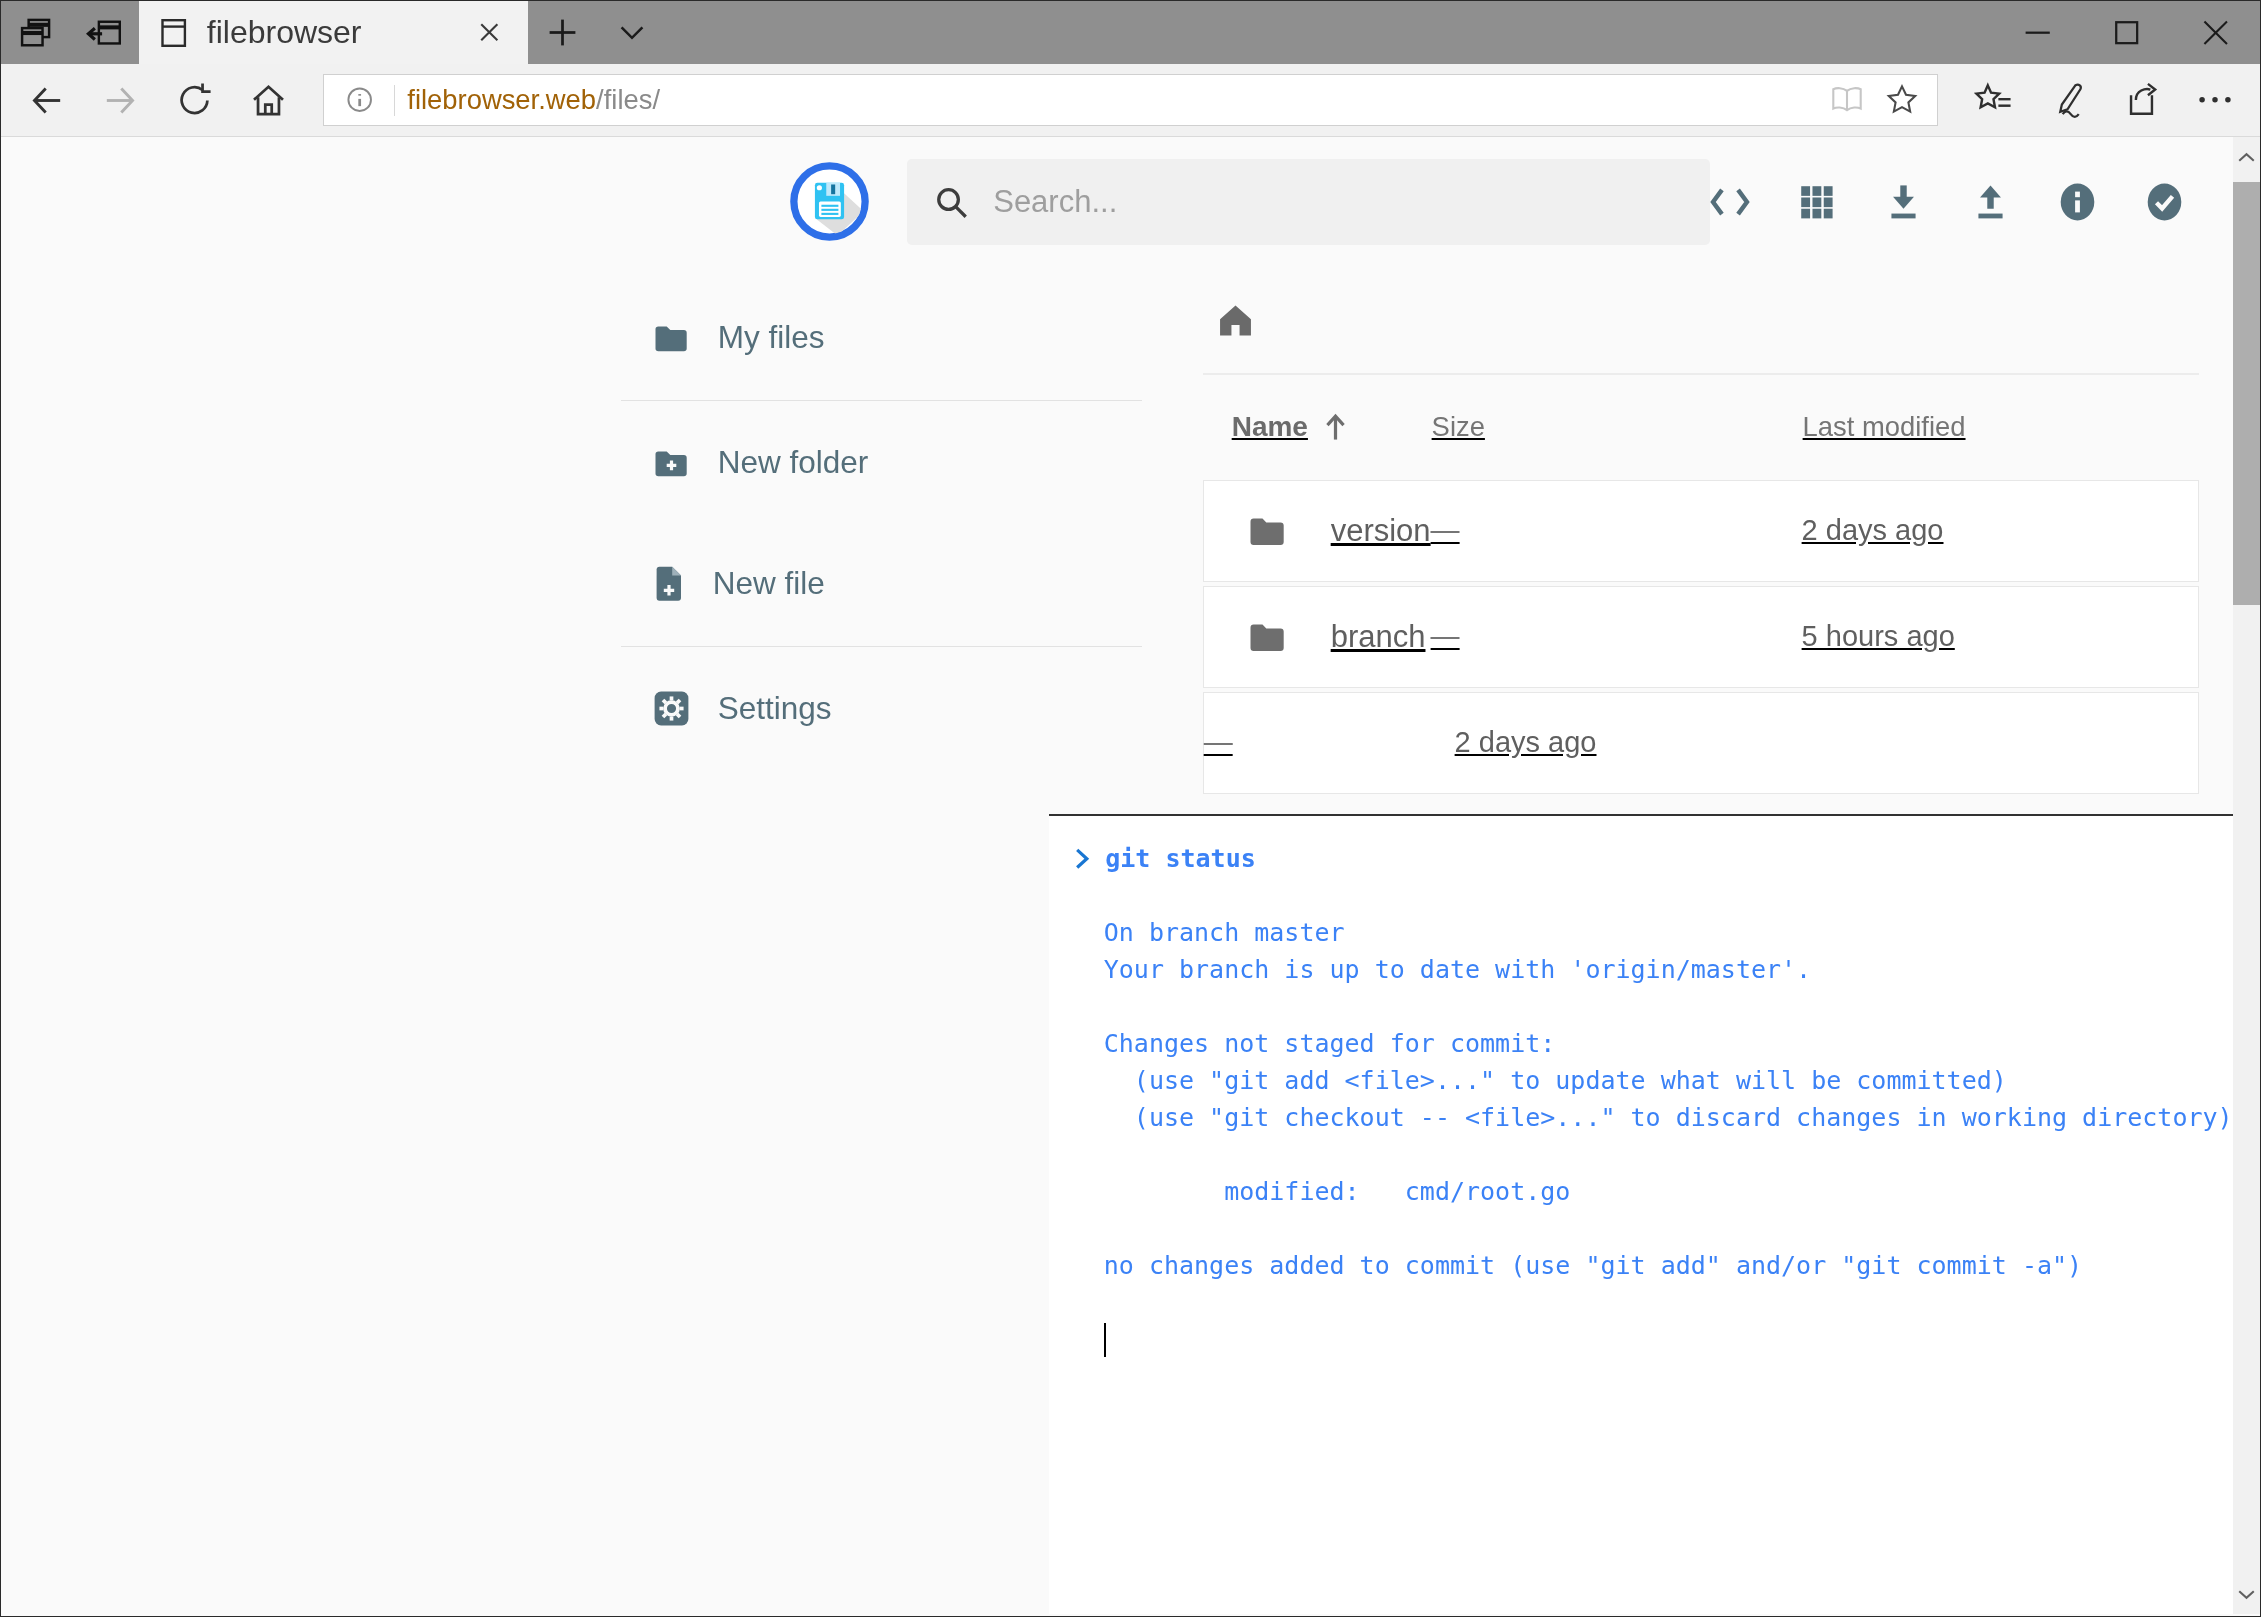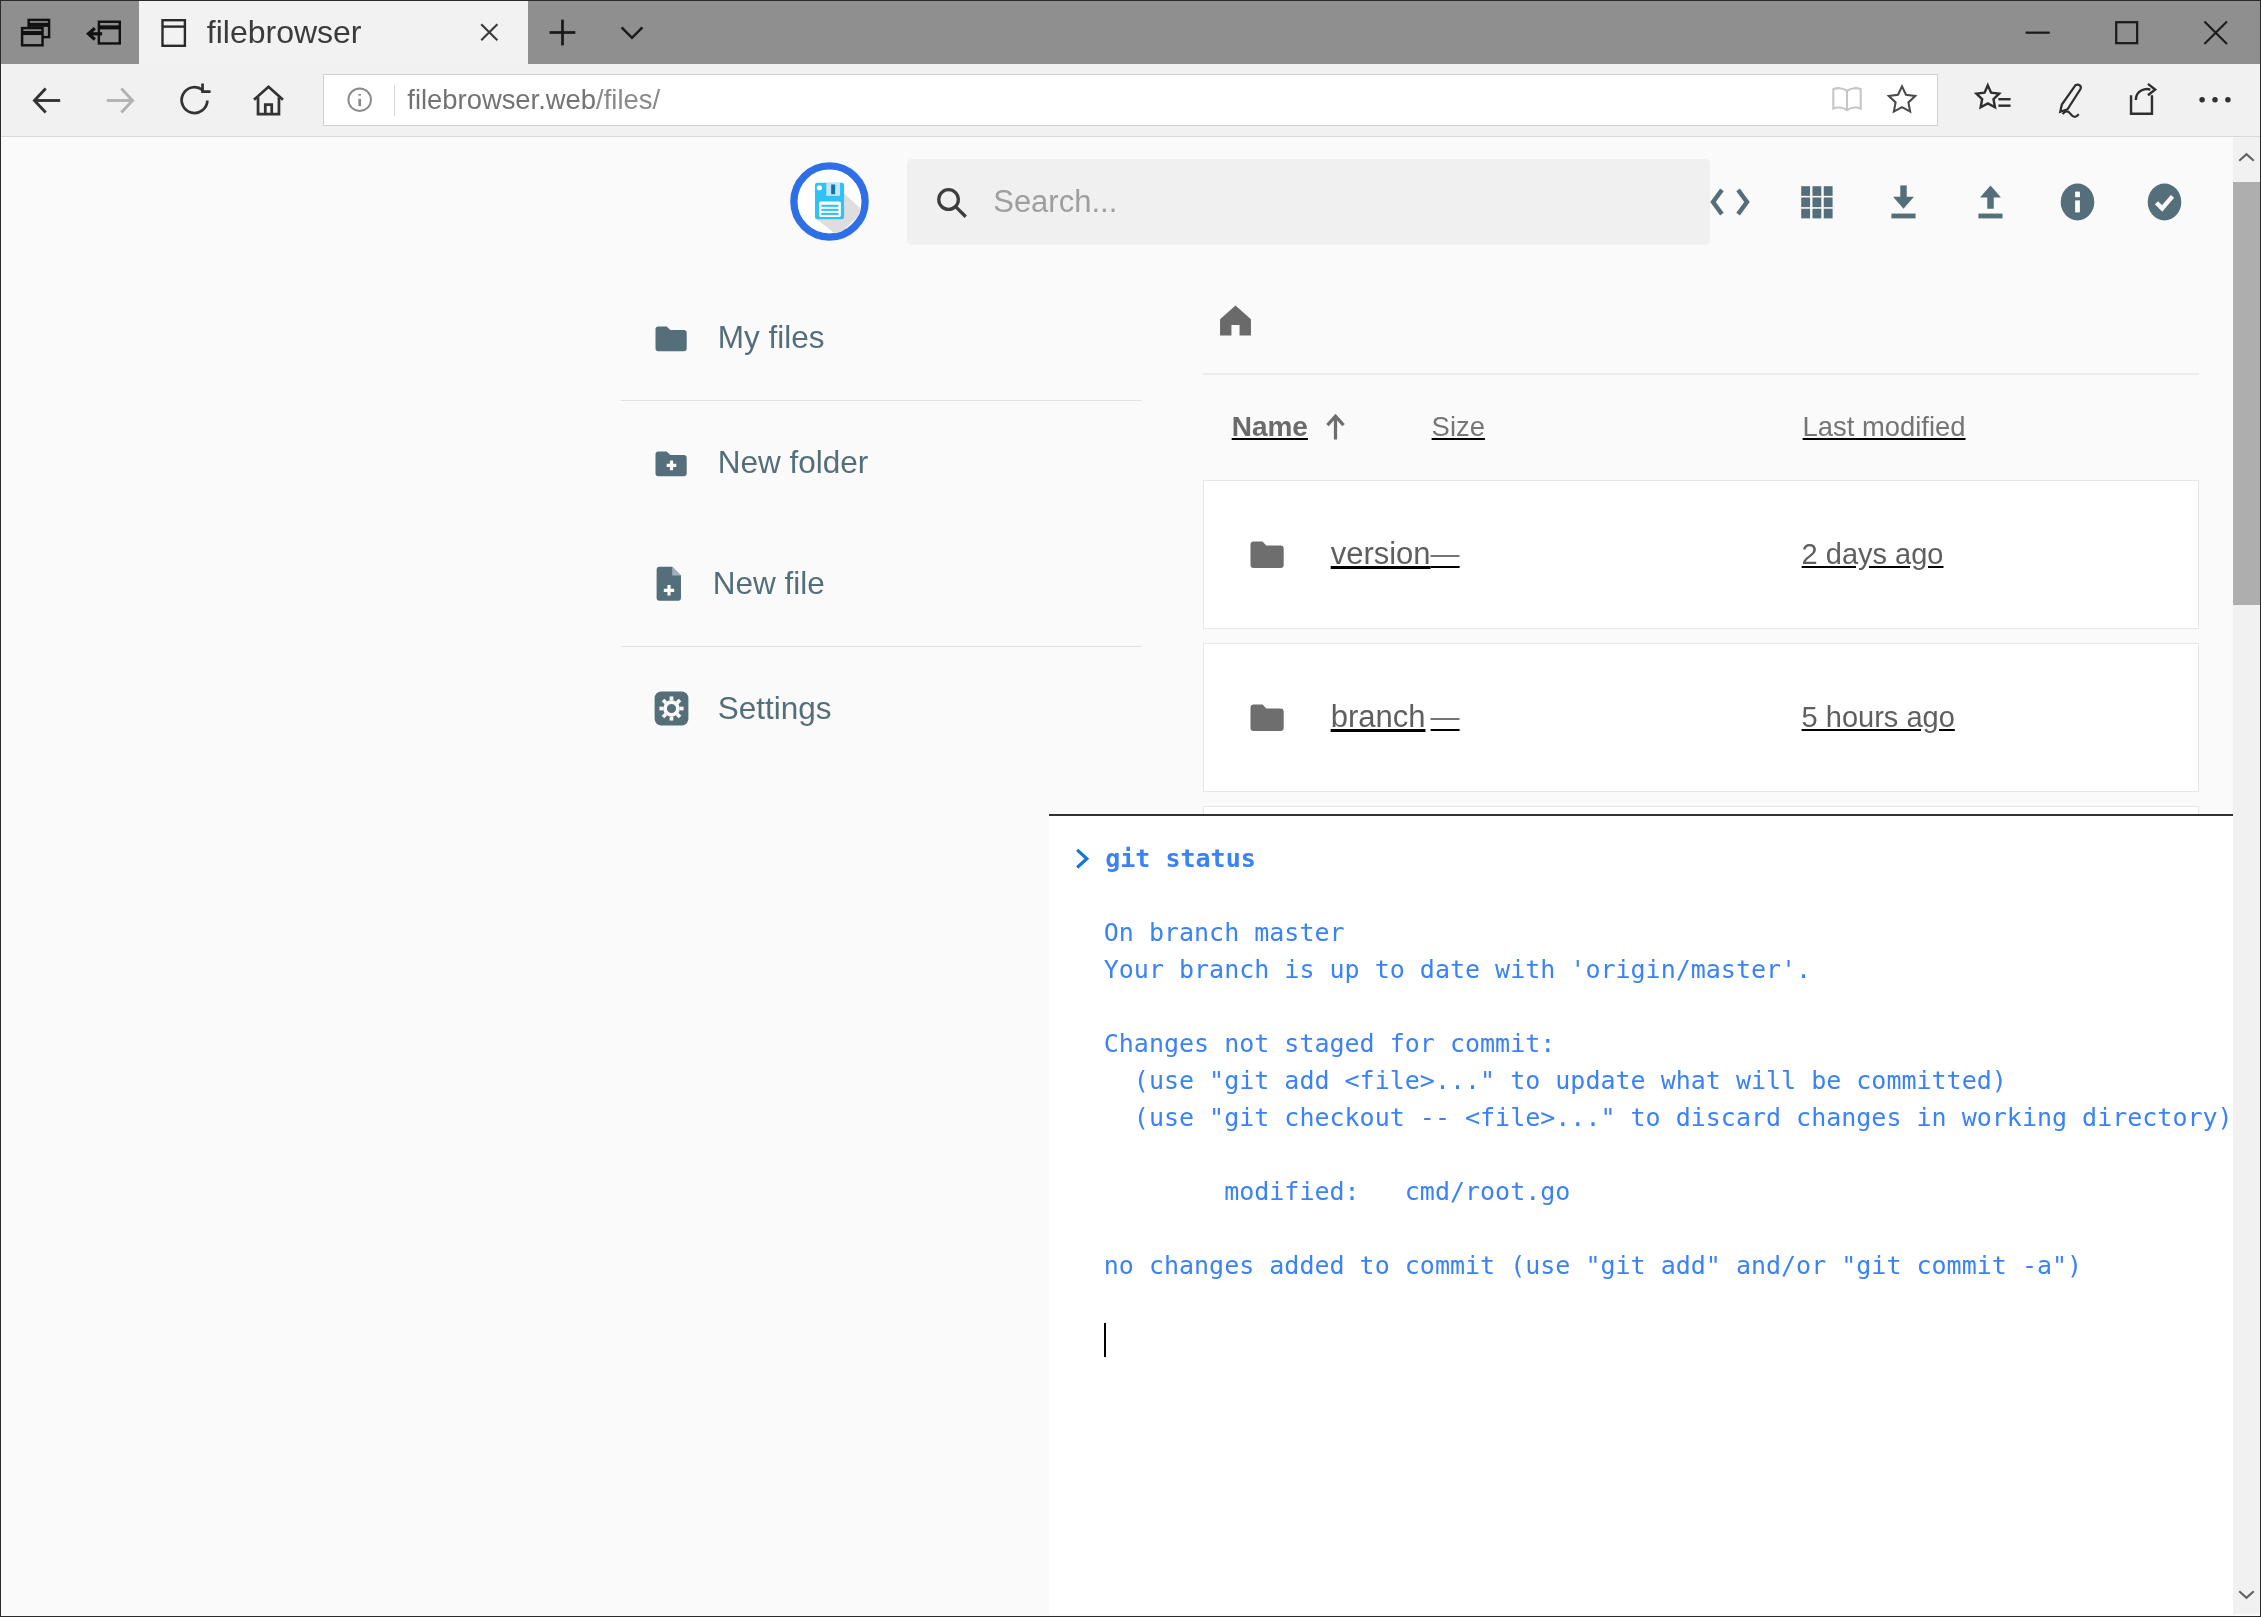--- a/index.html
+++ b/index.html
@@ -16,21 +16,21 @@
   .tab-title{flex:1;font-size:32px;color:#3b3b3b;white-space:nowrap;overflow:hidden;}
   .tab-close{display:flex;align-items:center;justify-content:center;width:36px;height:36px;}
   .win-controls{display:flex;margin-left:auto;}
   .win-btn{width:89px;display:flex;align-items:center;justify-content:center;}
   
   .navbar{height:73px;background:#f1f1f1;border-bottom:0.8px solid #dadada;display:flex;align-items:center;padding:0 8px;}
   .nav-btn{width:74px;height:73px;display:flex;align-items:center;justify-content:center;flex:0 0 auto;}
   .addressbar{flex:1;height:52px;background:#ffffff;border:0.8px solid #d0d0d0;display:flex;align-items:center;margin:0 18px;padding:0 14.5px;gap:13px;}
   .ab-divider{width:0.8px;height:31px;background:#d8d8d8;}
   .url{font-size:27.4px;white-space:nowrap;}
-  .url .host{color:#737373;}
+  .url .host{color:#a16207;}
   .url .path{color:#8a8a8a;}
   .ab-spacer{flex:1;}
   .ab-icon{display:flex;align-items:center;justify-content:center;width:42px;height:42px;}
   
   .viewport{position:relative;height:1477px;background:#fafafa;overflow:hidden;}
   .page{margin-right:27.4px;height:100%;display:flex;flex-direction:column;align-items:flex-end;}
   
   .app-header{height:129px;display:flex;align-items:center;padding:0 0 0 32px;flex:0 0 auto;}
   .logo{width:81px;height:81px;margin-right:37px;flex:0 0 auto;}
   .searchbox{width:803px;height:86px;background:#f0f0f0;border-radius:4.8px;display:flex;align-items:center;padding:0 26px;gap:22.6px;}
@@ -44,21 +44,21 @@
   .sb-item{height:121px;display:flex;align-items:center;padding-left:32px;gap:28px;cursor:pointer;}
   .sb-label{font-size:31.5px;color:#546e7a;}
   .sb-divider{height:0.8px;background:#e2e2e2;margin:1.6px 0;}
   .content{flex:1;padding:0 34px 0 61px;overflow:hidden;text-decoration:underline;}
   .breadcrumb-row{height:107px;display:flex;align-items:center;padding-left:13px;}
   .content-divider{height:1.6px;background:#ececec;}
   .listing-header{height:105px;display:grid;grid-template-columns:1fr 347px 420px;align-items:center;padding-left:29px;}
   .col-name{display:flex;align-items:center;gap:13px;font-size:28px;font-weight:bold;color:#6b6b6b;}
   .col-size{font-size:27.4px;color:#757575;}
   .col-mod{font-size:27.4px;color:#757575;padding-left:24px;}
-  .file-row{display:grid;grid-template-columns:1fr 347px 420px;align-items:center;height:149px;background:#ffffff;border:0.8px solid #e7e7e7;margin-bottom:14px;cursor:pointer;}
+  .file-row{display:grid;grid-template-columns:1fr 347px 420px;align-items:center;height:102px;background:#ffffff;border:0.8px solid #e7e7e7;margin-bottom:4px;cursor:pointer;}
   .fr-name{display:flex;align-items:center;gap:44px;padding-left:44px;font-size:31px;color:#5f5f5f;}
   .fr-size{font-size:29px;color:#757575;}
   .fr-mod{font-size:29px;color:#5f5f5f;padding-left:24px;}
   
   .terminal{flex:1;background:#ffffff;border-top:2.4px solid #323232;padding:24px 0 0 24px;font-family:"DejaVu Sans Mono",monospace;font-size:25px;color:#3b82f6;overflow:hidden;}
   .prompt-line{height:37px;display:flex;align-items:center;}
   .prompt-cmd{margin-left:14.5px;font-weight:bold;}
   .term-line{height:37px;line-height:37px;white-space:pre;padding-left:31px;}
   .cursor{width:2.4px;height:34px;background:#000;margin-left:31px;margin-top:1.6px;}
   

